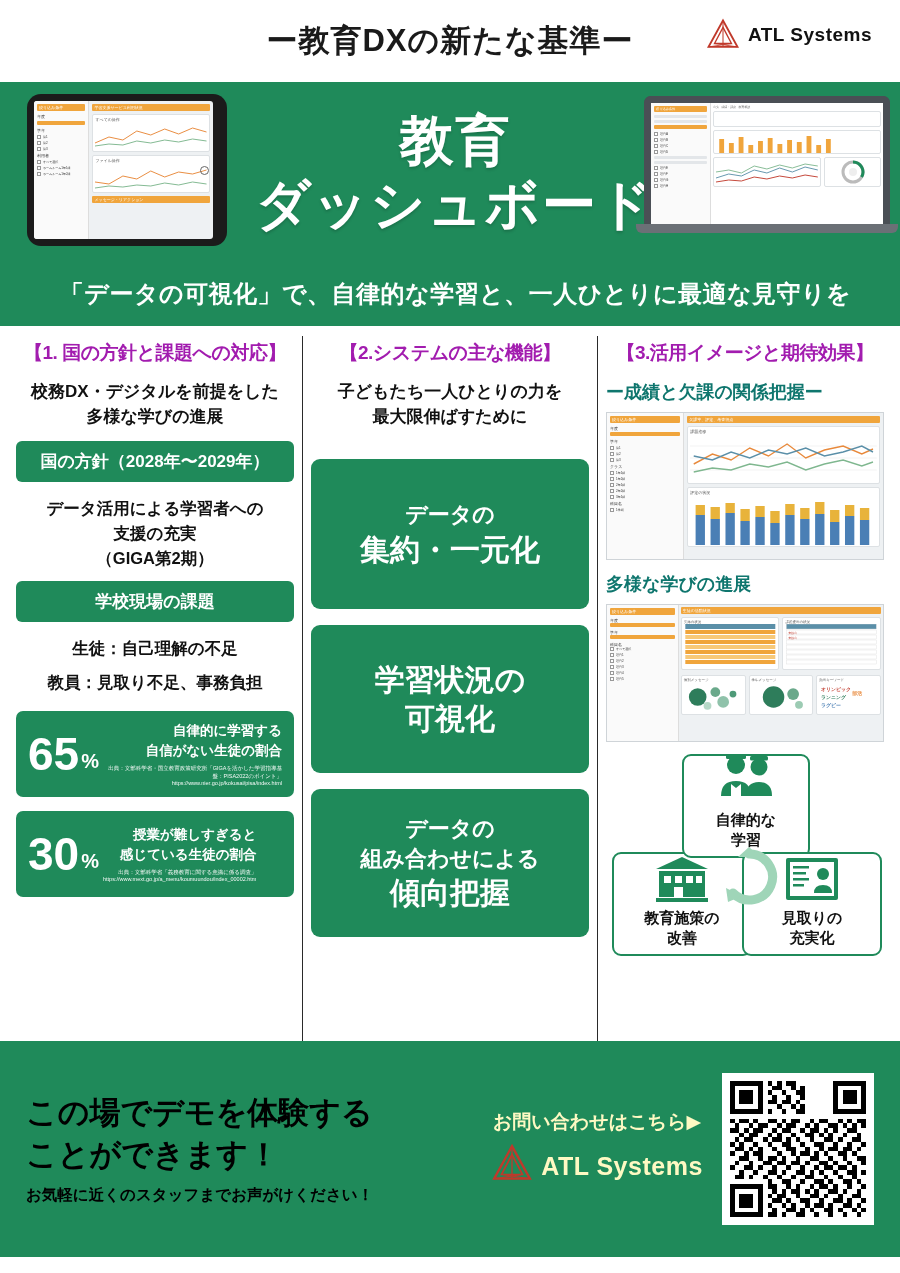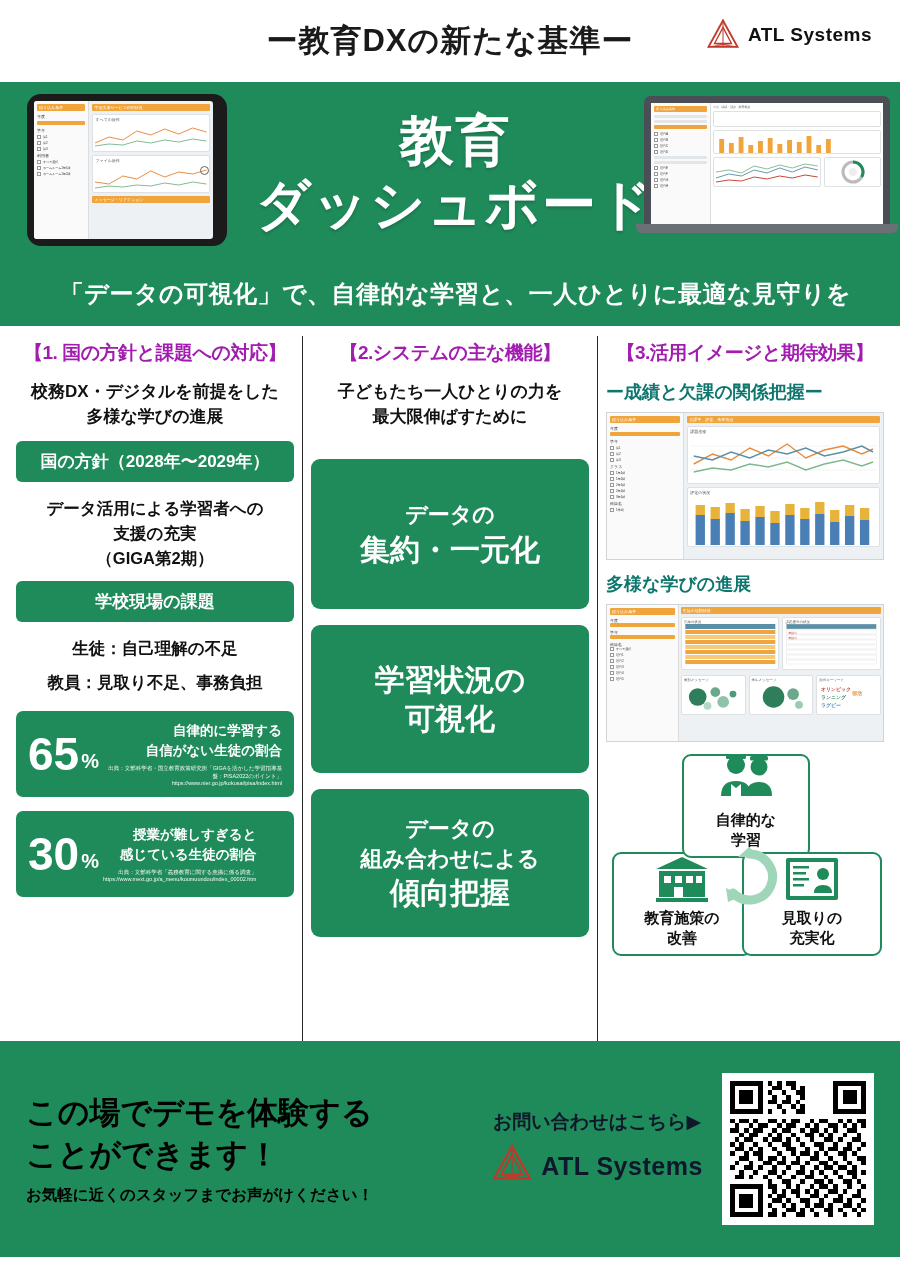--- a/index.html
+++ b/index.html
@@ -125,21 +125,21 @@
   .cbox-top { left: 76px; top: 0; width: 128px; height: 104px; }
   .cbox-bl { left: 6px; top: 98px; width: 140px; height: 104px; }
   .cbox-br { right: 2px; top: 98px; width: 140px; height: 104px; }
   .cycle-arrow { position:absolute; left: 112px; top: 92px; width: 62px; height: 62px; }
 
   
   .footer { background:#1f8a5a; height: 216px; display:flex; align-items:center; padding: 0 26px; gap: 10px; }
   .footer-left { flex: 1.05; color:#000000; text-align:left; }
   .f-big { font-size:31px; font-weight:bold; line-height:1.35; }
   .f-small { font-size:15.5px; font-weight:bold; margin-top:10px; }
-  .footer-mid { width: 230px; color:#0f172a; text-align:center; }
+  .footer-mid { width: 230px; color:#fef9c3; text-align:center; }
   .f-contact { font-size:19px; font-weight:bold; margin-bottom:6px; }
   .f-logo { display:flex; align-items:center; justify-content:center; gap:8px; margin-top:8px; }
   .f-logo-name { font-size:25px; font-weight:bold; letter-spacing:0.5px; }
   .qr { width: 152px; height: 152px; background:#fff; padding:8px; }
   .qr svg { display:block; }
 </style>
 </head>
 <body>
 
 <div class="poster">

